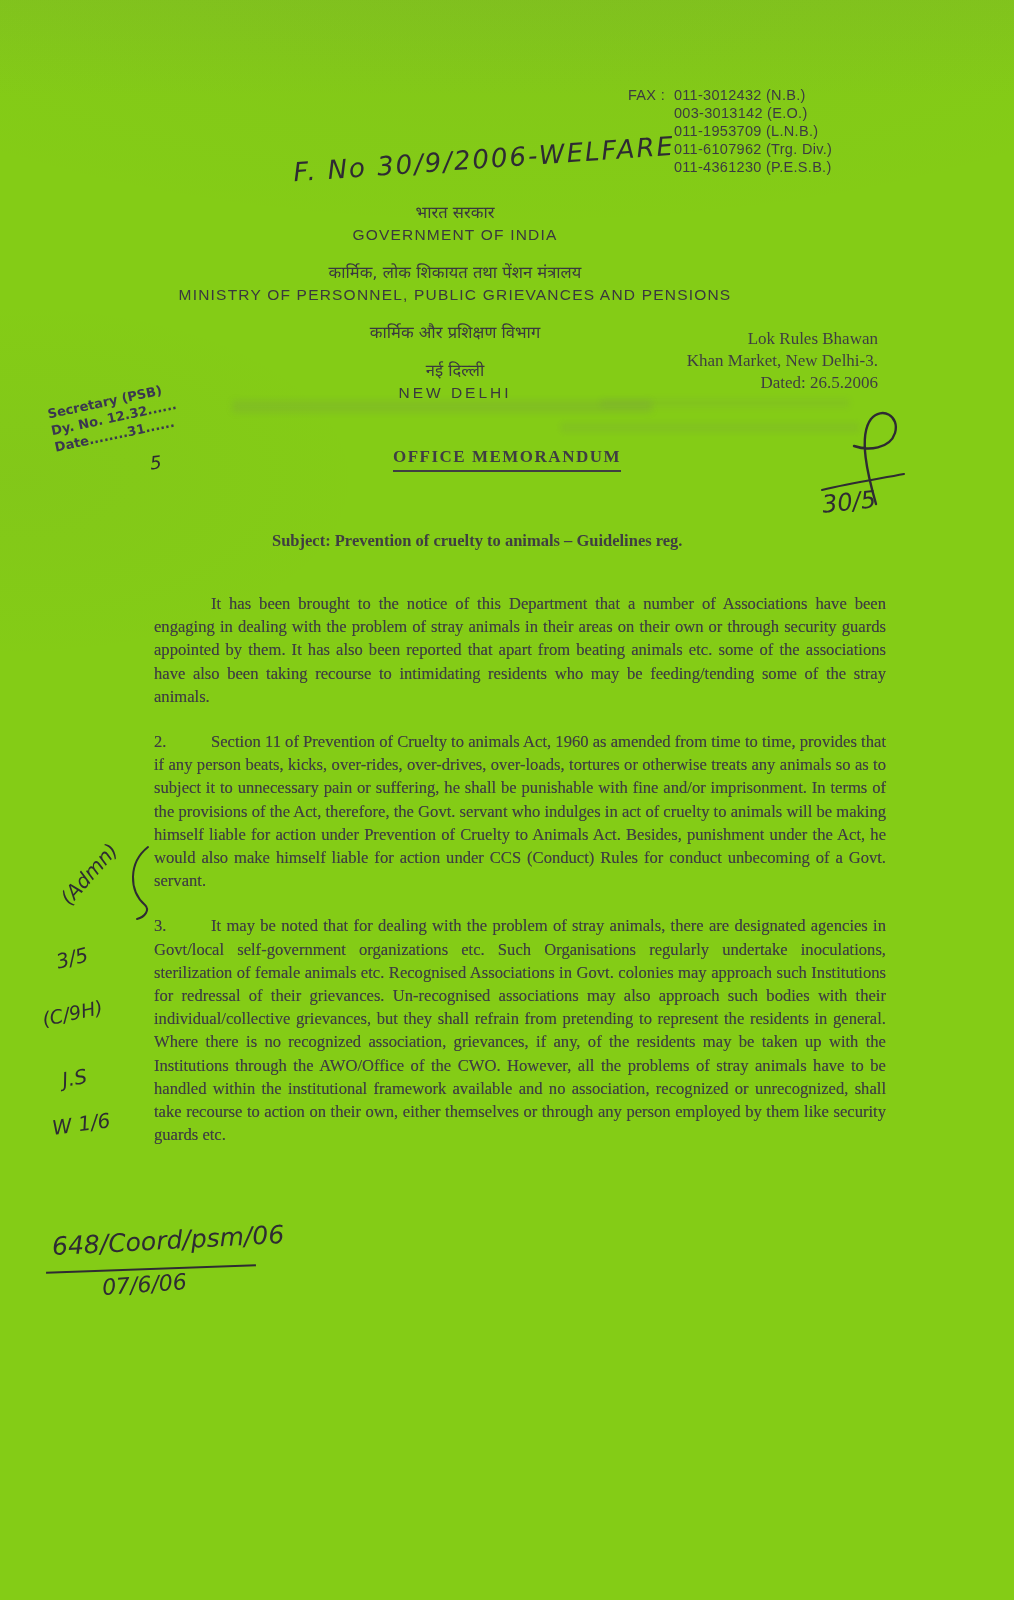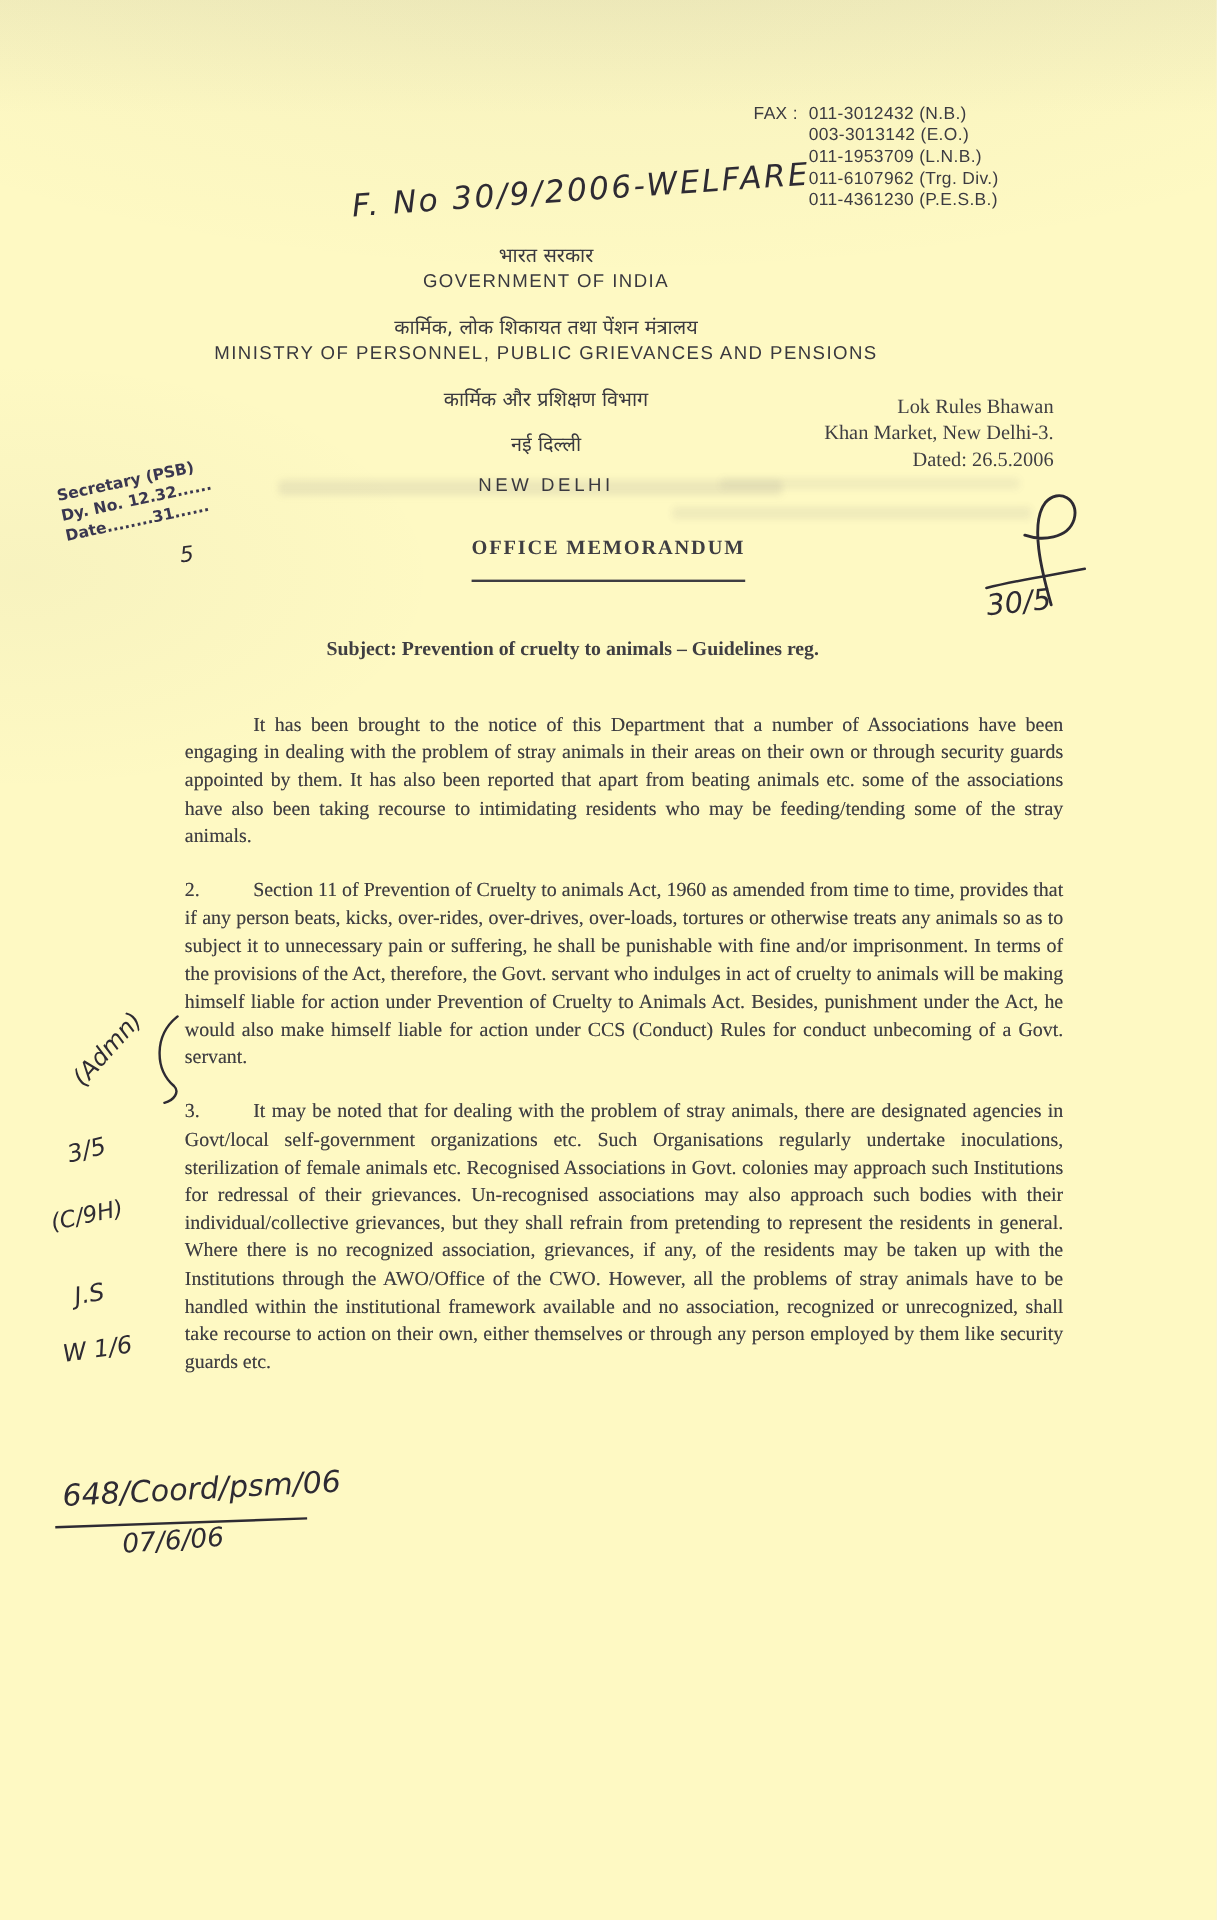--- a/index.html
+++ b/index.html
@@ -1,19 +1,19 @@
 <!DOCTYPE html>
 <html><head>
 <meta charset="utf-8">
 <style>
   * { margin:0; padding:0; box-sizing:border-box; }
   html,body { width:1014px; background:#f2f1ec; }
   .page {
     position:relative; width:1014px; height:1600px;
-    background:#fef9c3; overflow:hidden;
+    background:#84cc16; overflow:hidden;
     color:#3f3e42; font-family:"Liberation Serif", serif;
   }
   .page::before{
     content:""; position:absolute; inset:0; pointer-events:none;
     background:
       radial-gradient(1200px 420px at 50% -40px, rgba(90,90,95,0.05), transparent 65%),
       linear-gradient(180deg, rgba(100,100,105,0.07), rgba(100,100,105,0) 6%),
       radial-gradient(500px 260px at 2% 30%, rgba(90,90,95,0.04), transparent 70%);
   }
   
@@ -22,32 +22,32 @@
          color:#3c3b41; letter-spacing:0.3px; }
   
   .hand { font-family:"DejaVu Sans", sans-serif; font-style:italic; color:#2e2b33; }
   .file-no { position:absolute; left:293px; top:144px; font-size:26px; letter-spacing:2px;
              transform:rotate(-4deg); white-space:nowrap; }
   
   .letterhead { position:absolute; left:80px; top:186px; width:750px; text-align:center; }
   .lh-hi { font-family:"DejaVu Sans", sans-serif; font-size:16.5px; line-height:22px; margin-top:16px; color:#3a393f;}
   .lh-en { font-family:"Liberation Sans", sans-serif; font-size:15.5px; line-height:22px;
            letter-spacing:1.2px; color:#39383e; }
-  .lh-city { letter-spacing:3px;margin-top:12px; }
+  .lh-city { letter-spacing:3px; }
   
   .addr { position:absolute; right:136px; top:328px; text-align:right; font-size:17px; line-height:22px; }
   
   .stamp { position:absolute; left:50px; top:392px; transform:rotate(-12deg);
            font-family:"DejaVu Sans", sans-serif; font-size:13px; font-weight:bold;
            line-height:17px; color:#3a3750; white-space:nowrap; }
   .stamp-extra { position:absolute; left:150px; top:452px; font-size:18px; transform:rotate(-6deg); }
   
   .om-title { position:absolute; left:0; top:447px; width:1014px; text-align:center; }
   .om-title span { font-weight:bold; font-size:17px; letter-spacing:1.5px;
-                   border-bottom:2px solid #3f3e42; padding-bottom:17px; }
+                   border-bottom:2px solid #3f3e42; padding-bottom:4px; }
   
   .flourish { position:absolute; left:798px; top:406px; }
   .despatch { position:absolute; left:822px; top:488px; font-size:24px; transform:rotate(-6deg); }
   
   .subject { position:absolute; left:272px; top:531px; font-weight:bold; font-size:16.5px; }
   
   .body { position:absolute; left:154px; top:592px; width:732px;
           font-size:16.6px; line-height:23.2px; text-align:justify;
           text-shadow:0 0 0.5px rgba(63,62,66,0.55); }
   .para { margin-bottom:22px; }

